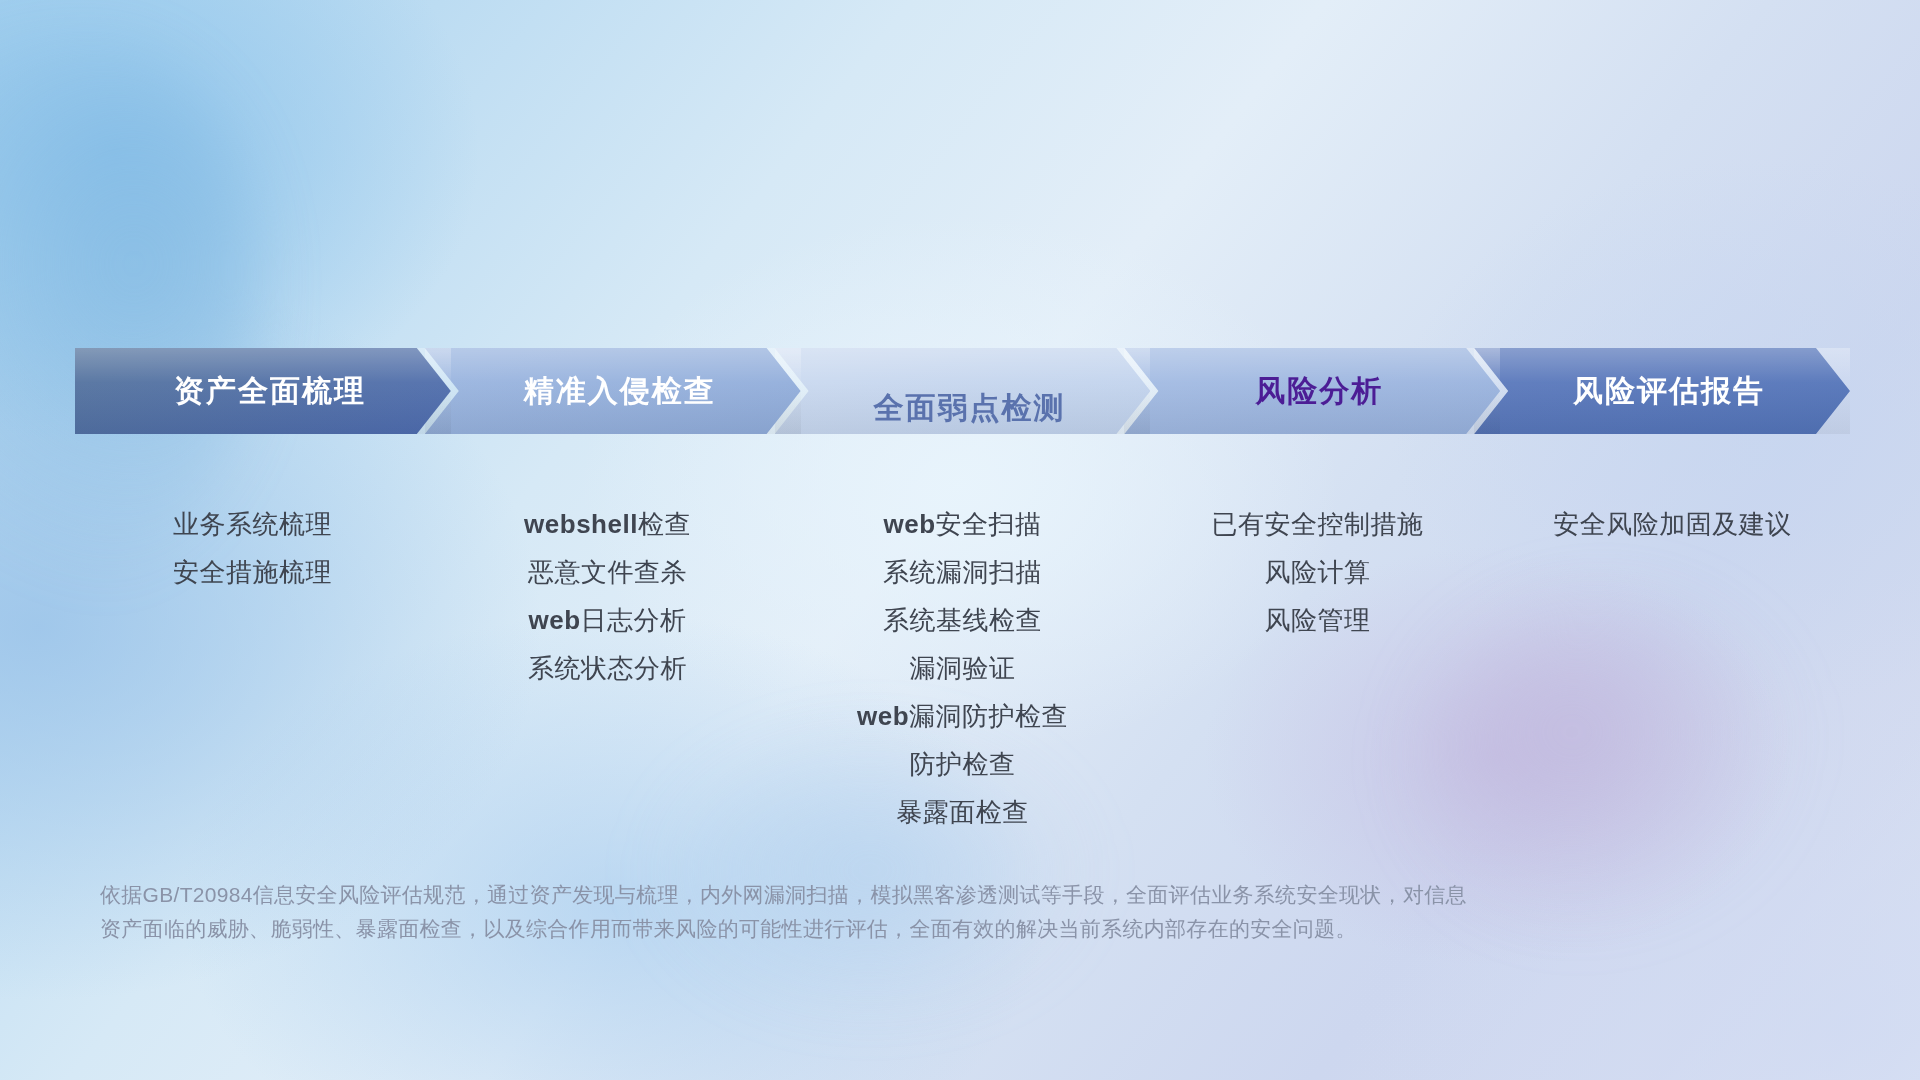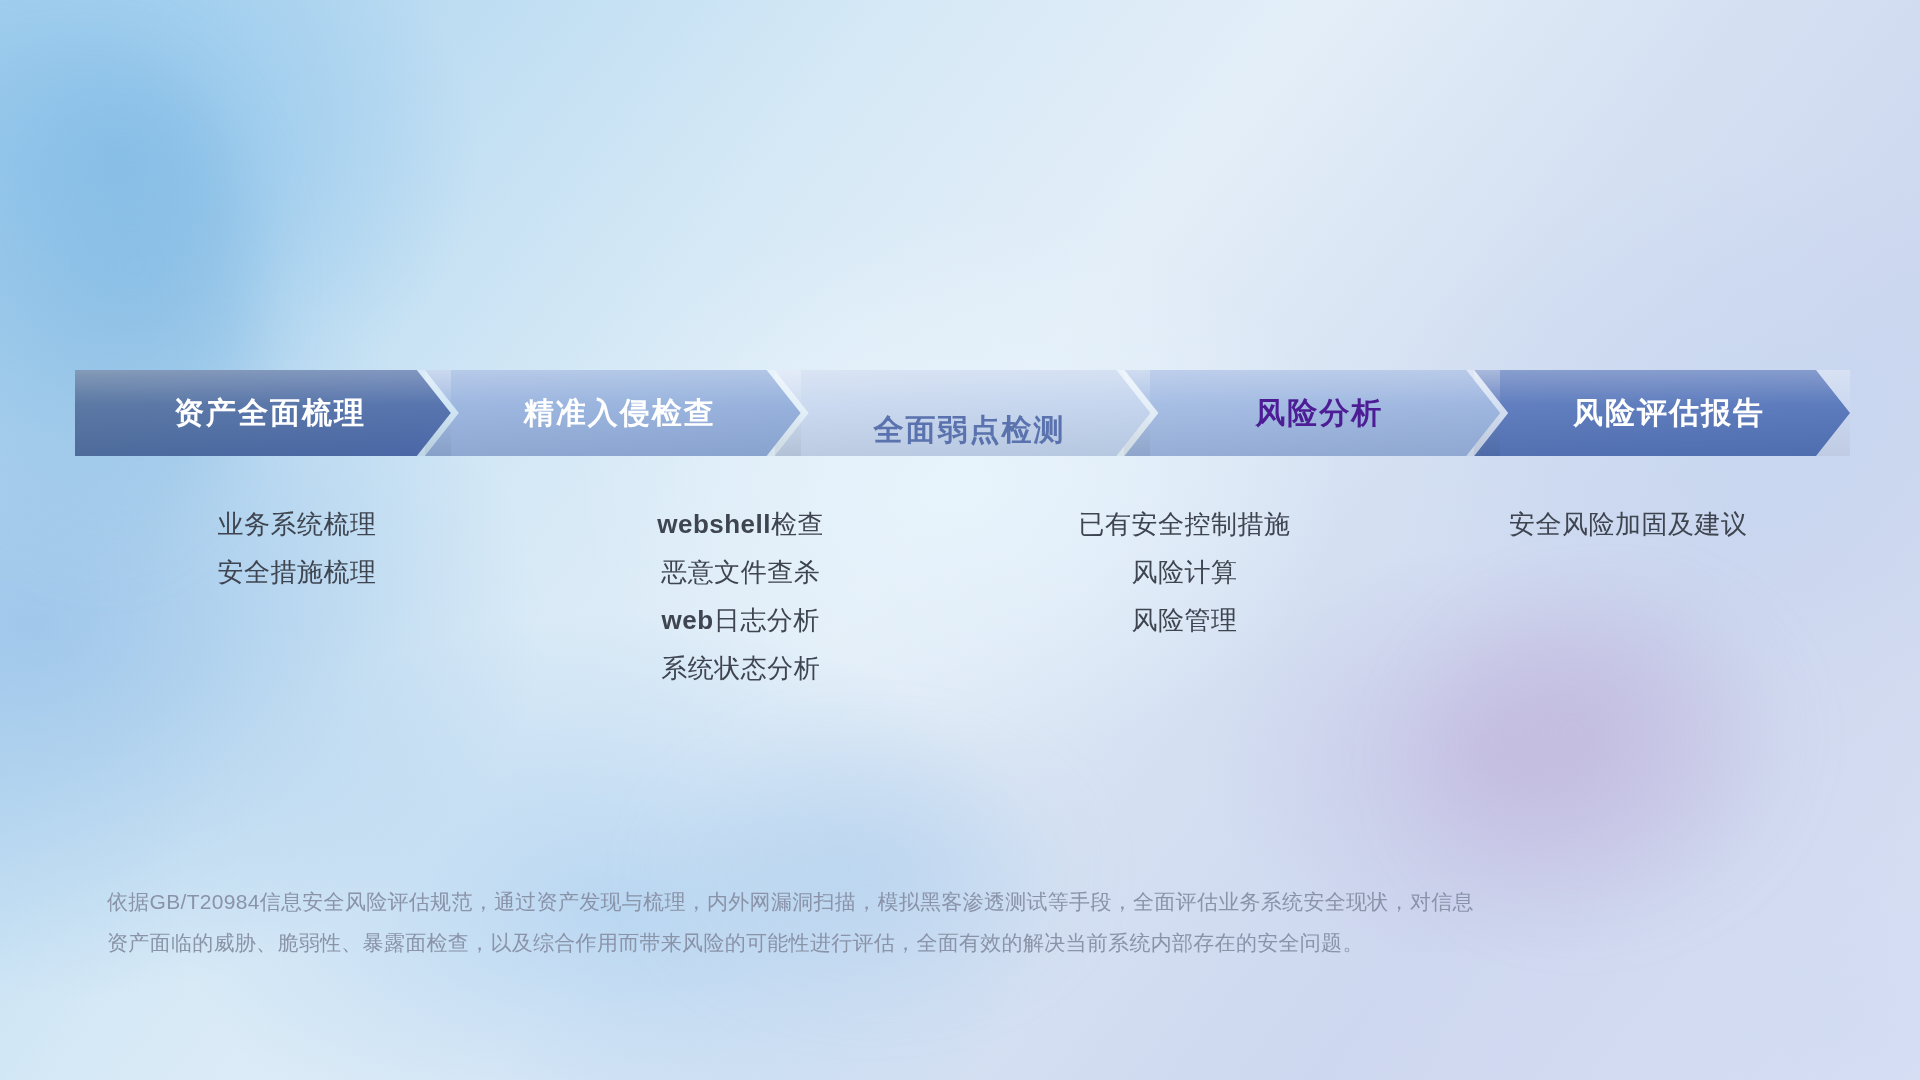--- a/index.html
+++ b/index.html
@@ -97,21 +97,21 @@
     line-height: 46px;
     color: #3f4550;
     letter-spacing: 0.5px;
     white-space: nowrap;
   }
 
   
   .band {
     position: absolute;
     left: 75px;
-    top: 370px;
+    top: 348px;
     width: 1775px;
     height: 86px;
     display: flex;
     font-family: Liberation Mono, monospace;
   }
   .chev {
     position: relative;
     flex: 1 1 0;
     height: 86px;
     display: flex;
@@ -174,21 +174,21 @@
   .footer {
     position: absolute;
     left: 100px;
     top: 878px;
     width: 1520px;
     font-size: 21px;
     line-height: 34px;
     color: #8a93a8;
     letter-spacing: 0.3px;
   }
-  .footer p { margin: 7px; }
+  .footer p { margin: 0; }
 </style>
 </head>
 <body>
 
 <div id="bg"></div>
 <div id="bg-swirl"></div>
 <div id="bg-swirl2"></div>
 <div id="bg-swirl3"></div>
 
 <div id="stage">
@@ -227,20 +227,29 @@
         <div class="bot-line">业务系统梳理</div>
         <div class="bot-line">安全措施梳理</div>
       </div>
       <div class="bot-col">
         <div class="bot-line"><b>webshell</b>检查</div>
         <div class="bot-line">恶意文件查杀</div>
         <div class="bot-line"><b>web</b>日志分析</div>
         <div class="bot-line">系统状态分析</div>
       </div>
       <div class="bot-col">
+        <div class="bot-line"><b>web</b>安全扫描</div>
+        <div class="bot-line">系统漏洞扫描</div>
+        <div class="bot-line">系统基线检查</div>
+        <div class="bot-line">漏洞验证</div>
+        <div class="bot-line"><b>web</b>漏洞防护检查</div>
+        <div class="bot-line">防护检查</div>
+        <div class="bot-line">暴露面检查</div>
+      </div>
+      <div class="bot-col">
         <div class="bot-line">已有安全控制措施</div>
         <div class="bot-line">风险计算</div>
         <div class="bot-line">风险管理</div>
       </div>
       <div class="bot-col">
         <div class="bot-line">安全风险加固及建议</div>
       </div>
     </div>
 
   <div class="footer">

